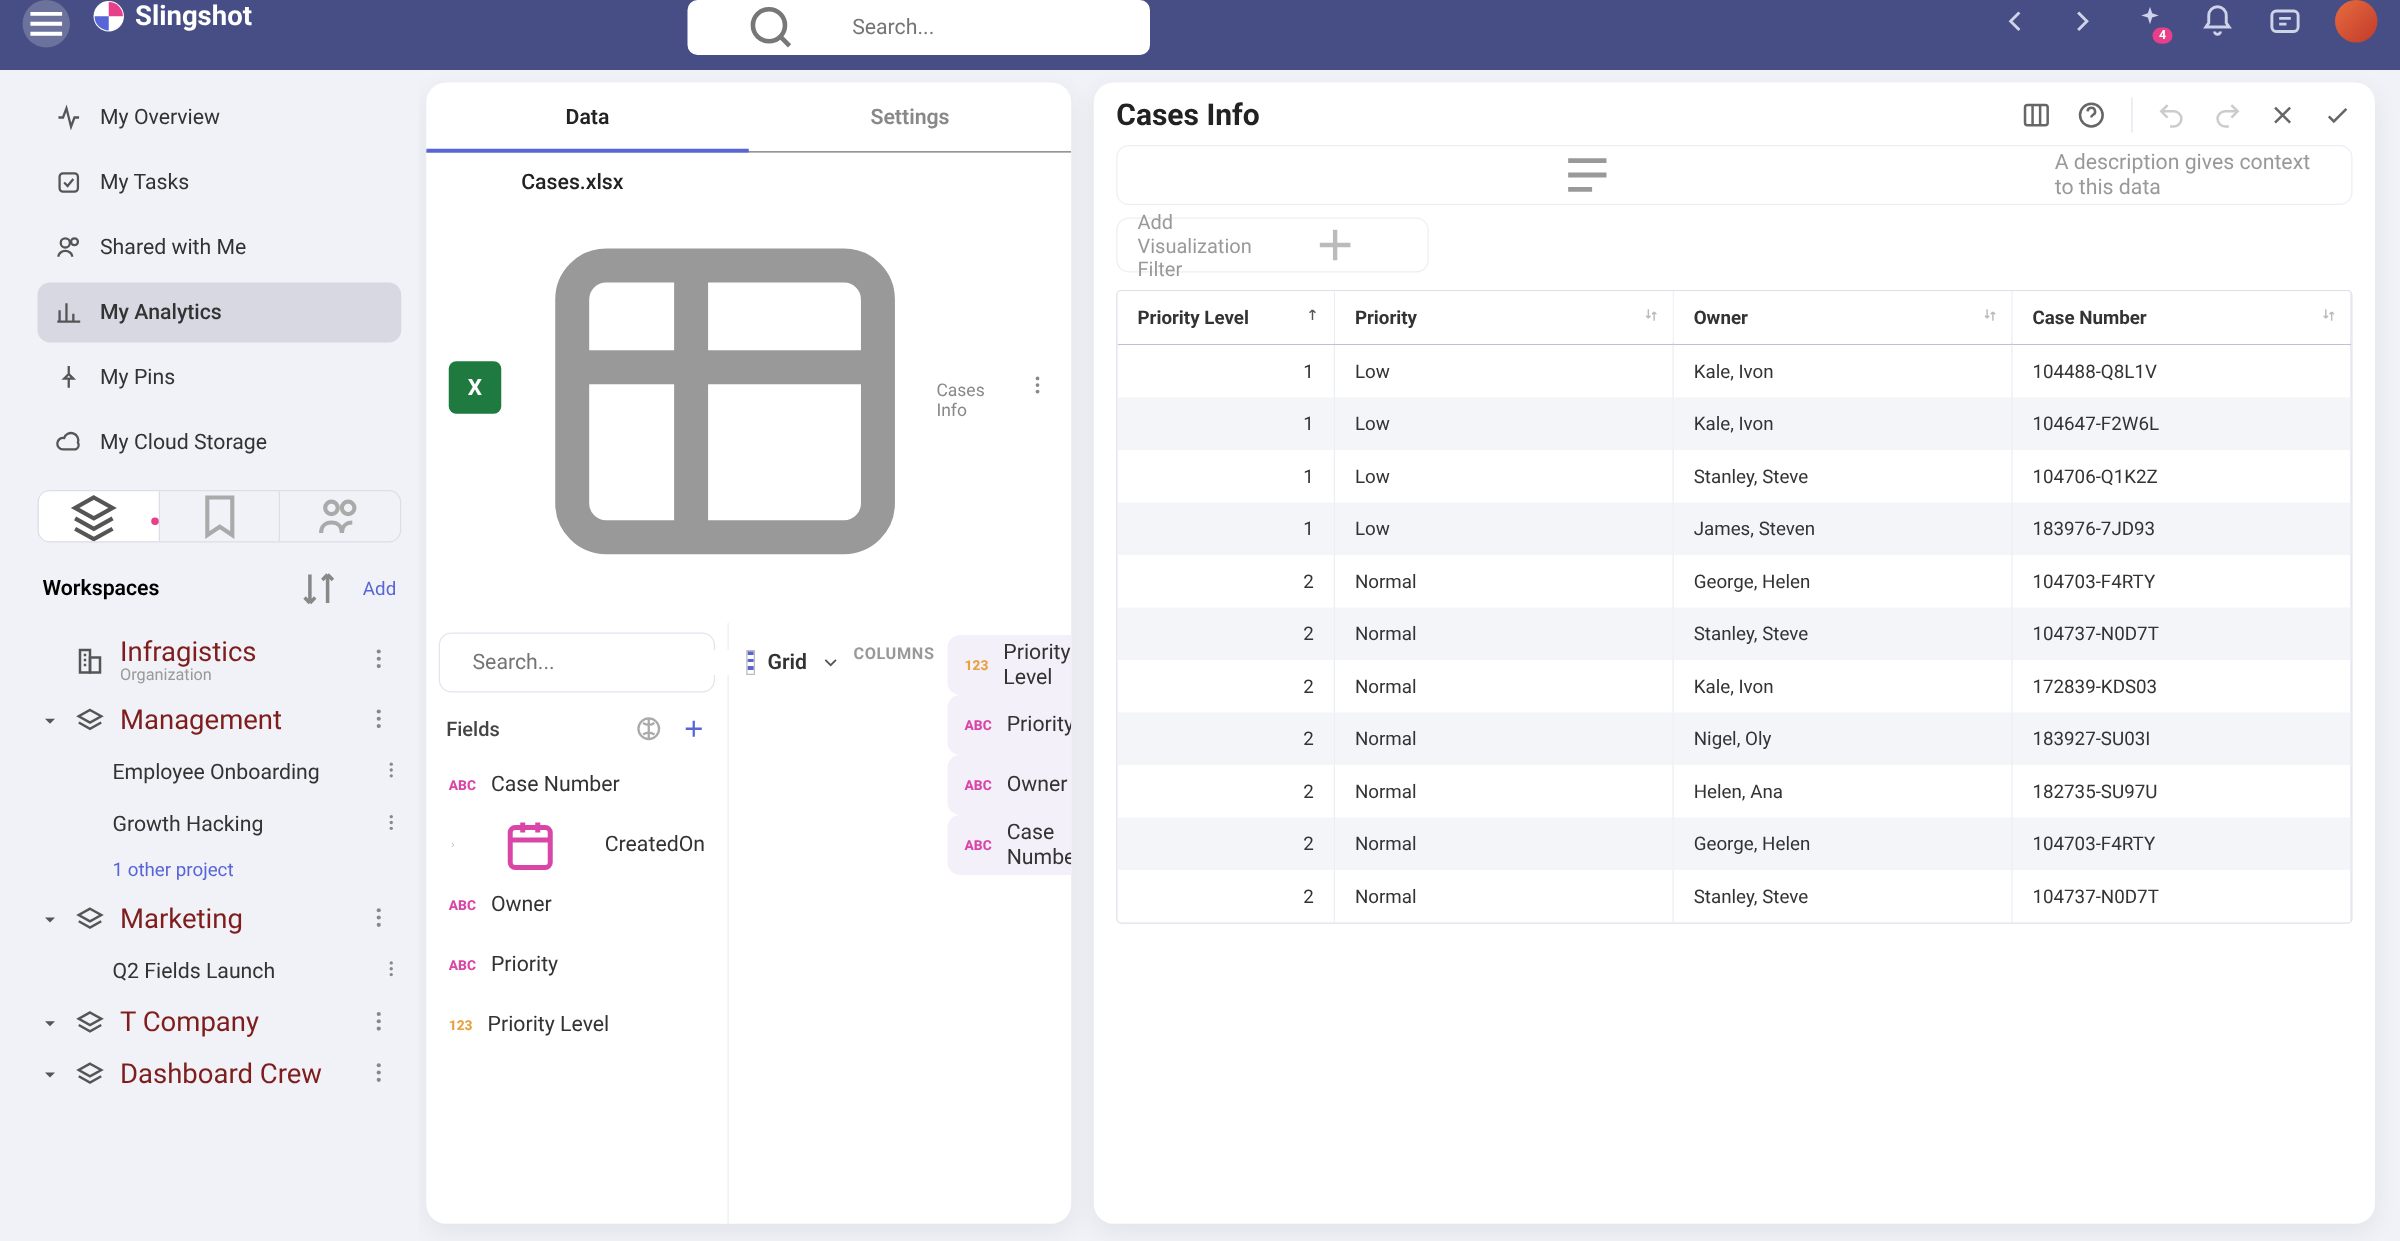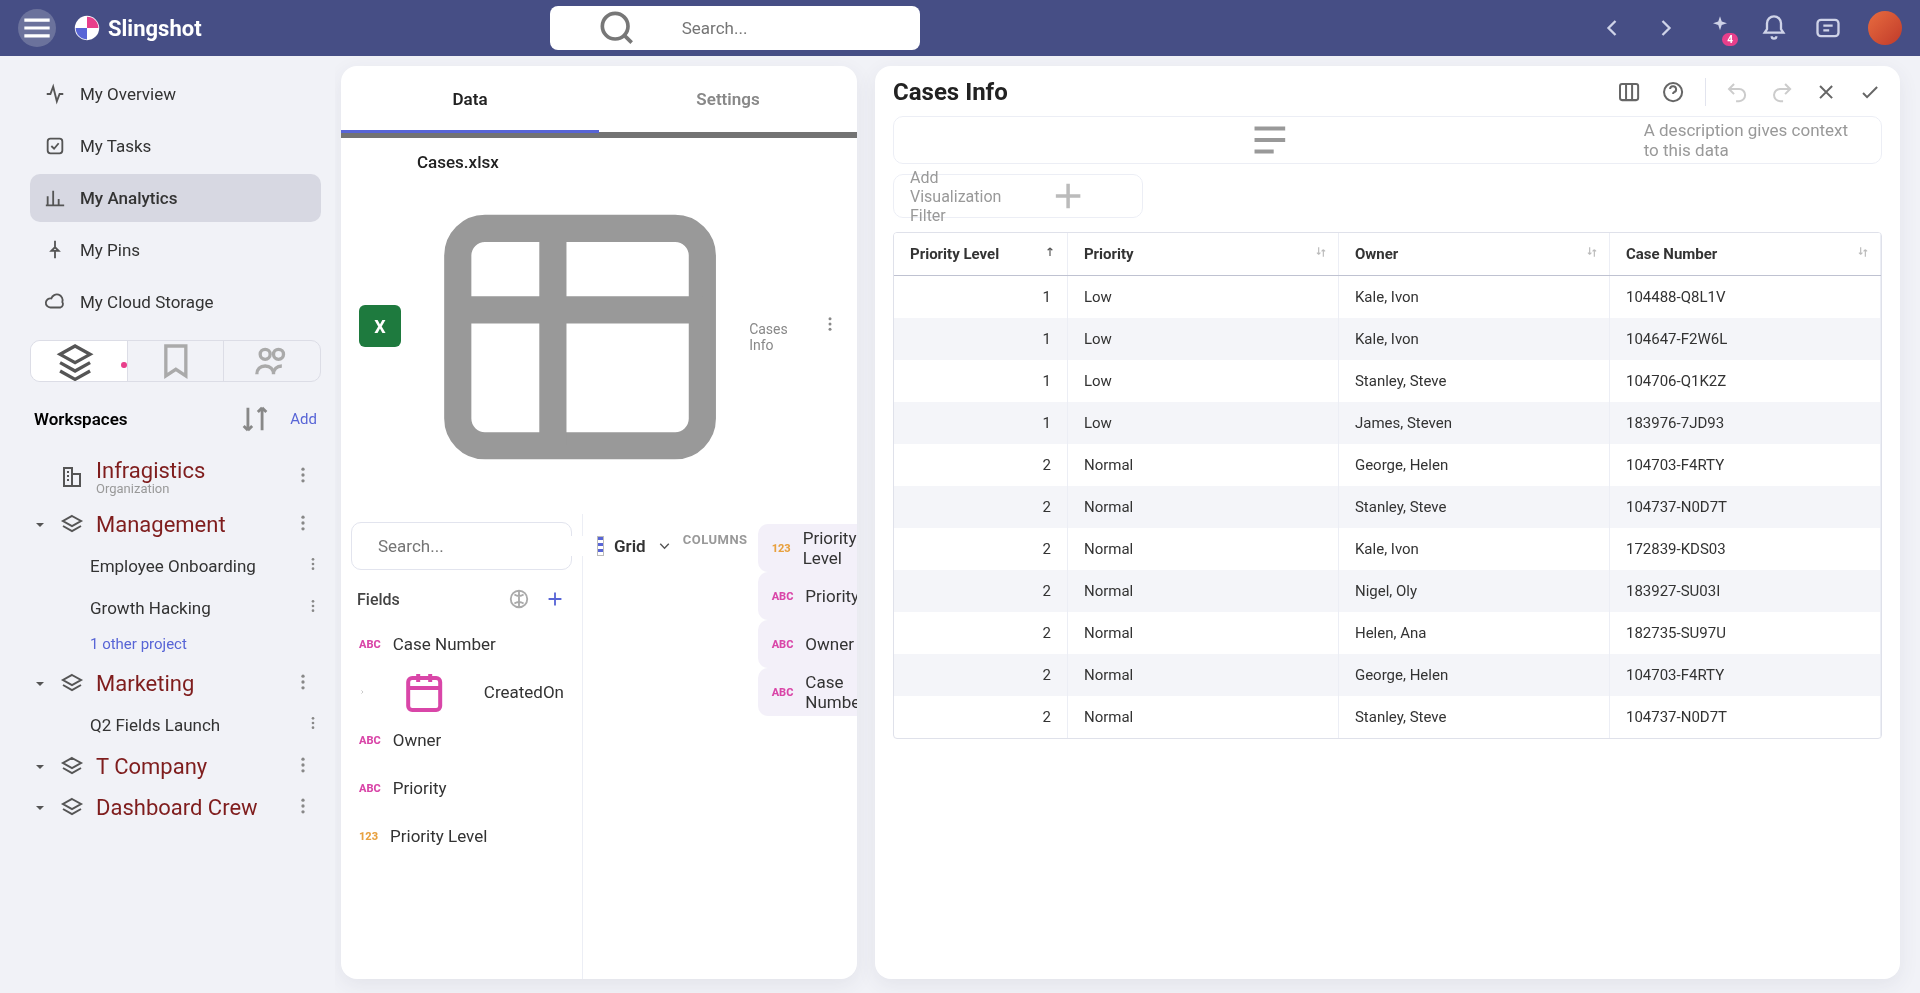--- a/index.html
+++ b/index.html
@@ -1,20 +1,20 @@
 <!DOCTYPE html>
 <html><head>
 <meta charset="utf-8">
 <style>
   * { box-sizing: border-box; margin: 0; padding: 0; font-family: -apple-system, BlinkMacSystemFont, "Segoe UI", Roboto, Helvetica, Arial, sans-serif; }
   body { background: #f1f2f7; overflow: hidden; }
   .app { display: flex; flex-direction: column; height: 993px; width: 1920px; transform-origin: top left; }
 
   
-  .topbar { height: 56px; background: #464e85; display:flex; align-items:center; padding:0 18px; gap:18px; color:#fff; }
+  .topbar { height: 56px; background: #464e85; display:flex; align-items:flex-start; padding:0 18px; gap:18px; color:#fff; }
   .hamburger { width:38px; height:38px; border-radius:50%; background:#6b729c; display:flex; align-items:center; justify-content:center; }
   .brand { display:flex; align-items:center; gap:8px; font-size:22px; font-weight:700; }
   .brand-logo { width:26px; height:26px; }
   .search-wrap { margin-left:auto; margin-right:auto; width:370px; height:44px; background:#fff; border-radius:8px; display:flex; align-items:center; padding:0 16px; gap:14px; color:#777; }
   .search-wrap input { border:none; outline:none; font-size:17px; flex:1; color:#333; }
   .topbar-right { margin-left:auto; display:flex; align-items:center; gap:26px; }
   .icon-btn { width:28px; height:28px; display:flex; align-items:center; justify-content:center; color:#cfd3e8; position:relative; }
   .badge { position:absolute; bottom:-4px; right:-4px; background:#e83f8b; color:#fff; font-size:10px; font-weight:700; border-radius:10px; padding:1px 5px; }
   .avatar { width:34px; height:34px; border-radius:50%; background:linear-gradient(135deg,#e86c3f,#c03a2a); }
 
@@ -46,21 +46,21 @@
   .ws-child .dots{color:#888;}
   .ws-more { padding-left:60px; font-size:15px; color:#5865d6; padding-top:6px; padding-bottom:10px;}
 
   
   .panels { flex:1; display:flex; gap:18px; padding:10px 20px 14px 6px; overflow:hidden;}
   .panel { background:#fff; border-radius:16px; box-shadow:0 6px 20px rgba(60,60,90,0.08); display:flex; flex-direction:column; overflow:hidden;}
   .panel-left { width:516px; }
   .panel-right { flex:1; }
 
   
-  .tabs { display:flex; height:72px; border-bottom:6px solid #737373; }
+  .tabs { display:flex; height:56px; border-bottom:1px solid #737373; }
   .tab { flex:1; display:flex; align-items:center; justify-content:center; font-size:17px; font-weight:600; color:#888; position:relative; }
   .tab.active { color:#222; }
   .tab.active::after { content:""; position:absolute; bottom:-1px; left:0; right:0; height:3px; background:#5865d6;}
   .file-row { display:flex; align-items:center; gap:16px; padding:14px 18px; }
   .file-icon { width:42px; height:42px; background:#1e7a3e; border-radius:6px; display:flex; align-items:center; justify-content:center; color:#fff; font-weight:700; font-size:18px;}
   .file-text { flex:1; }
   .file-text .fname { font-size:17px; font-weight:500; color:#222;}
   .file-text .fsub { font-size:14px; color:#888; display:flex; align-items:center; gap:6px; margin-top:2px;}
   .file-dots { color:#888;}
 
@@ -174,20 +174,28 @@
             <path d="M3 12h4l3-8 4 16 3-8h4"></path>
           </svg>
         <span>My Overview</span>
       </div>
       <div class="side-item">
         <svg class="side-icon" viewBox="0 0 24 24" fill="none" stroke="currentColor" stroke-width="2">
             <rect x="4" y="4" width="16" height="16" rx="3"></rect>
             <path d="m8 12 3 3 5-6"></path>
           </svg>
         <span>My Tasks</span>
+      </div>
+      <div class="side-item">
+        <svg class="side-icon" viewBox="0 0 24 24" fill="none" stroke="currentColor" stroke-width="2">
+            <circle cx="9" cy="8" r="4"></circle>
+            <path d="M3 20c0-3 3-5 6-5s6 2 6 5"></path>
+            <circle cx="17" cy="7" r="3"></circle>
+          </svg>
+        <span>Shared with Me</span>
       </div>
       <div class="side-item active">
         <svg class="side-icon" viewBox="0 0 24 24" fill="none" stroke="currentColor" stroke-width="2">
             <path d="M4 20V10M10 20V4M16 20v-7M22 20H2"></path>
           </svg>
         <span>My Analytics</span>
       </div>
       <div class="side-item">
         <svg class="side-icon" viewBox="0 0 24 24" fill="none" stroke="currentColor" stroke-width="2">
             <path d="M12 2v7l4 4H8l4-4M12 13v8"></path>

